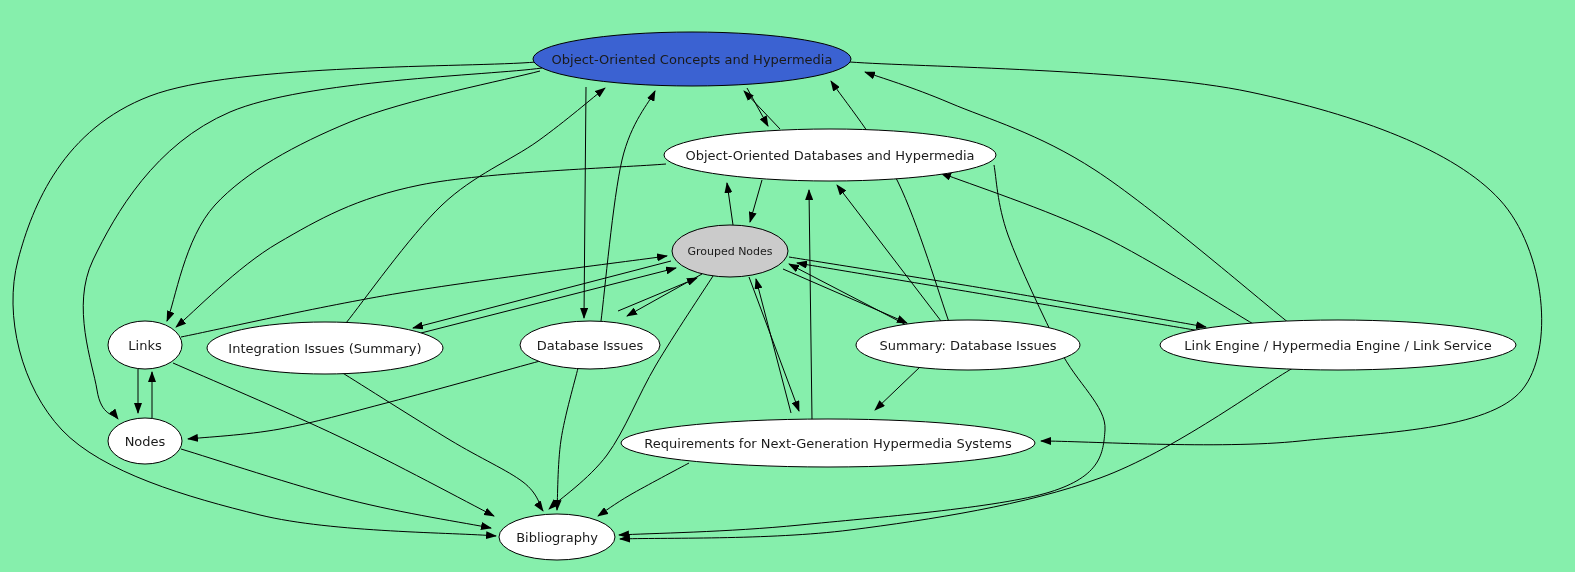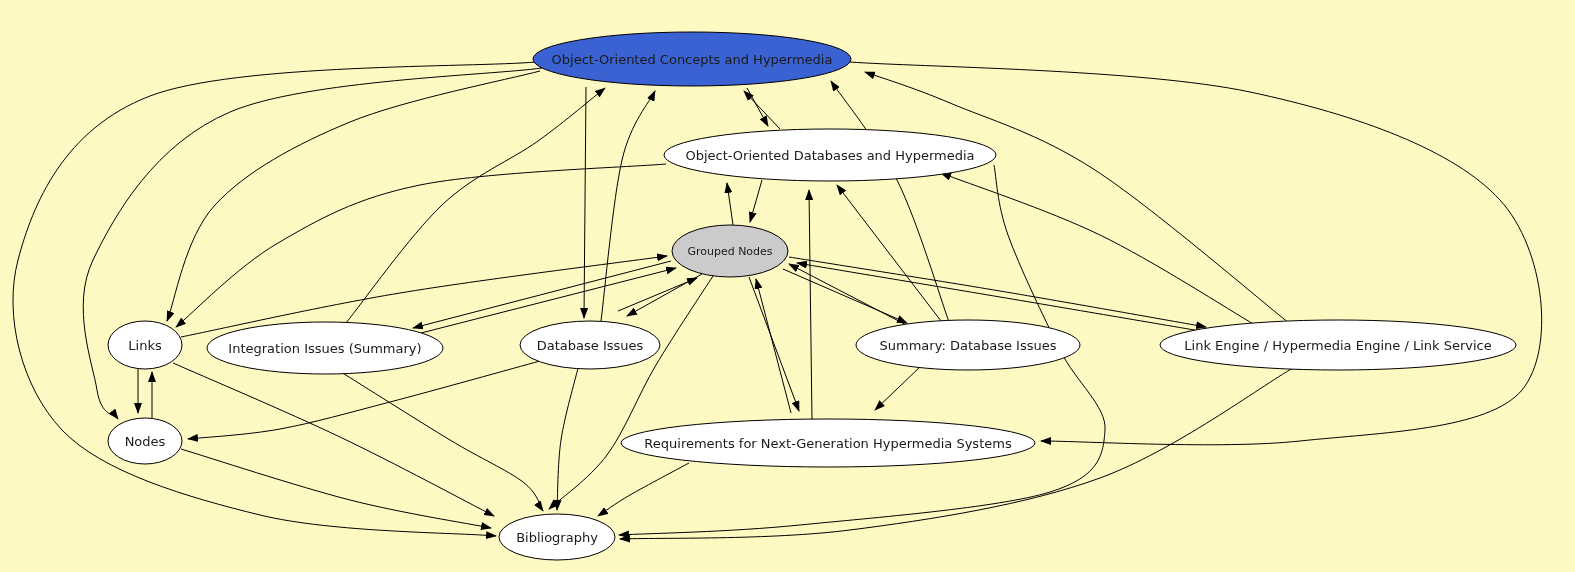--- a/index.html
+++ b/index.html
@@ -1,16 +1,16 @@
 <!DOCTYPE html>
 <html><head>
 <meta charset="utf-8">
 <style>
   html,body{margin:0;padding:0;background:#ffffff;}
-  .stage{position:relative;width:1575px;height:572px;background:#fef9c3;overflow:hidden;}
+  .stage{position:relative;width:1575px;height:572px;background:#86efac;overflow:hidden;}
   svg{display:block;}
   .node-label{font-family:"DejaVu Sans","Liberation Sans",sans-serif;fill:#1a1a1a;}
   .edge{fill:none;stroke:#000;stroke-width:1;}
   .node-ellipse{stroke:#000;stroke-width:1;}
 </style>
 </head>
 <body>
 
 <div class="stage">
   <svg id="graph-svg" width="1575" height="572" viewBox="0 0 1575 572">

